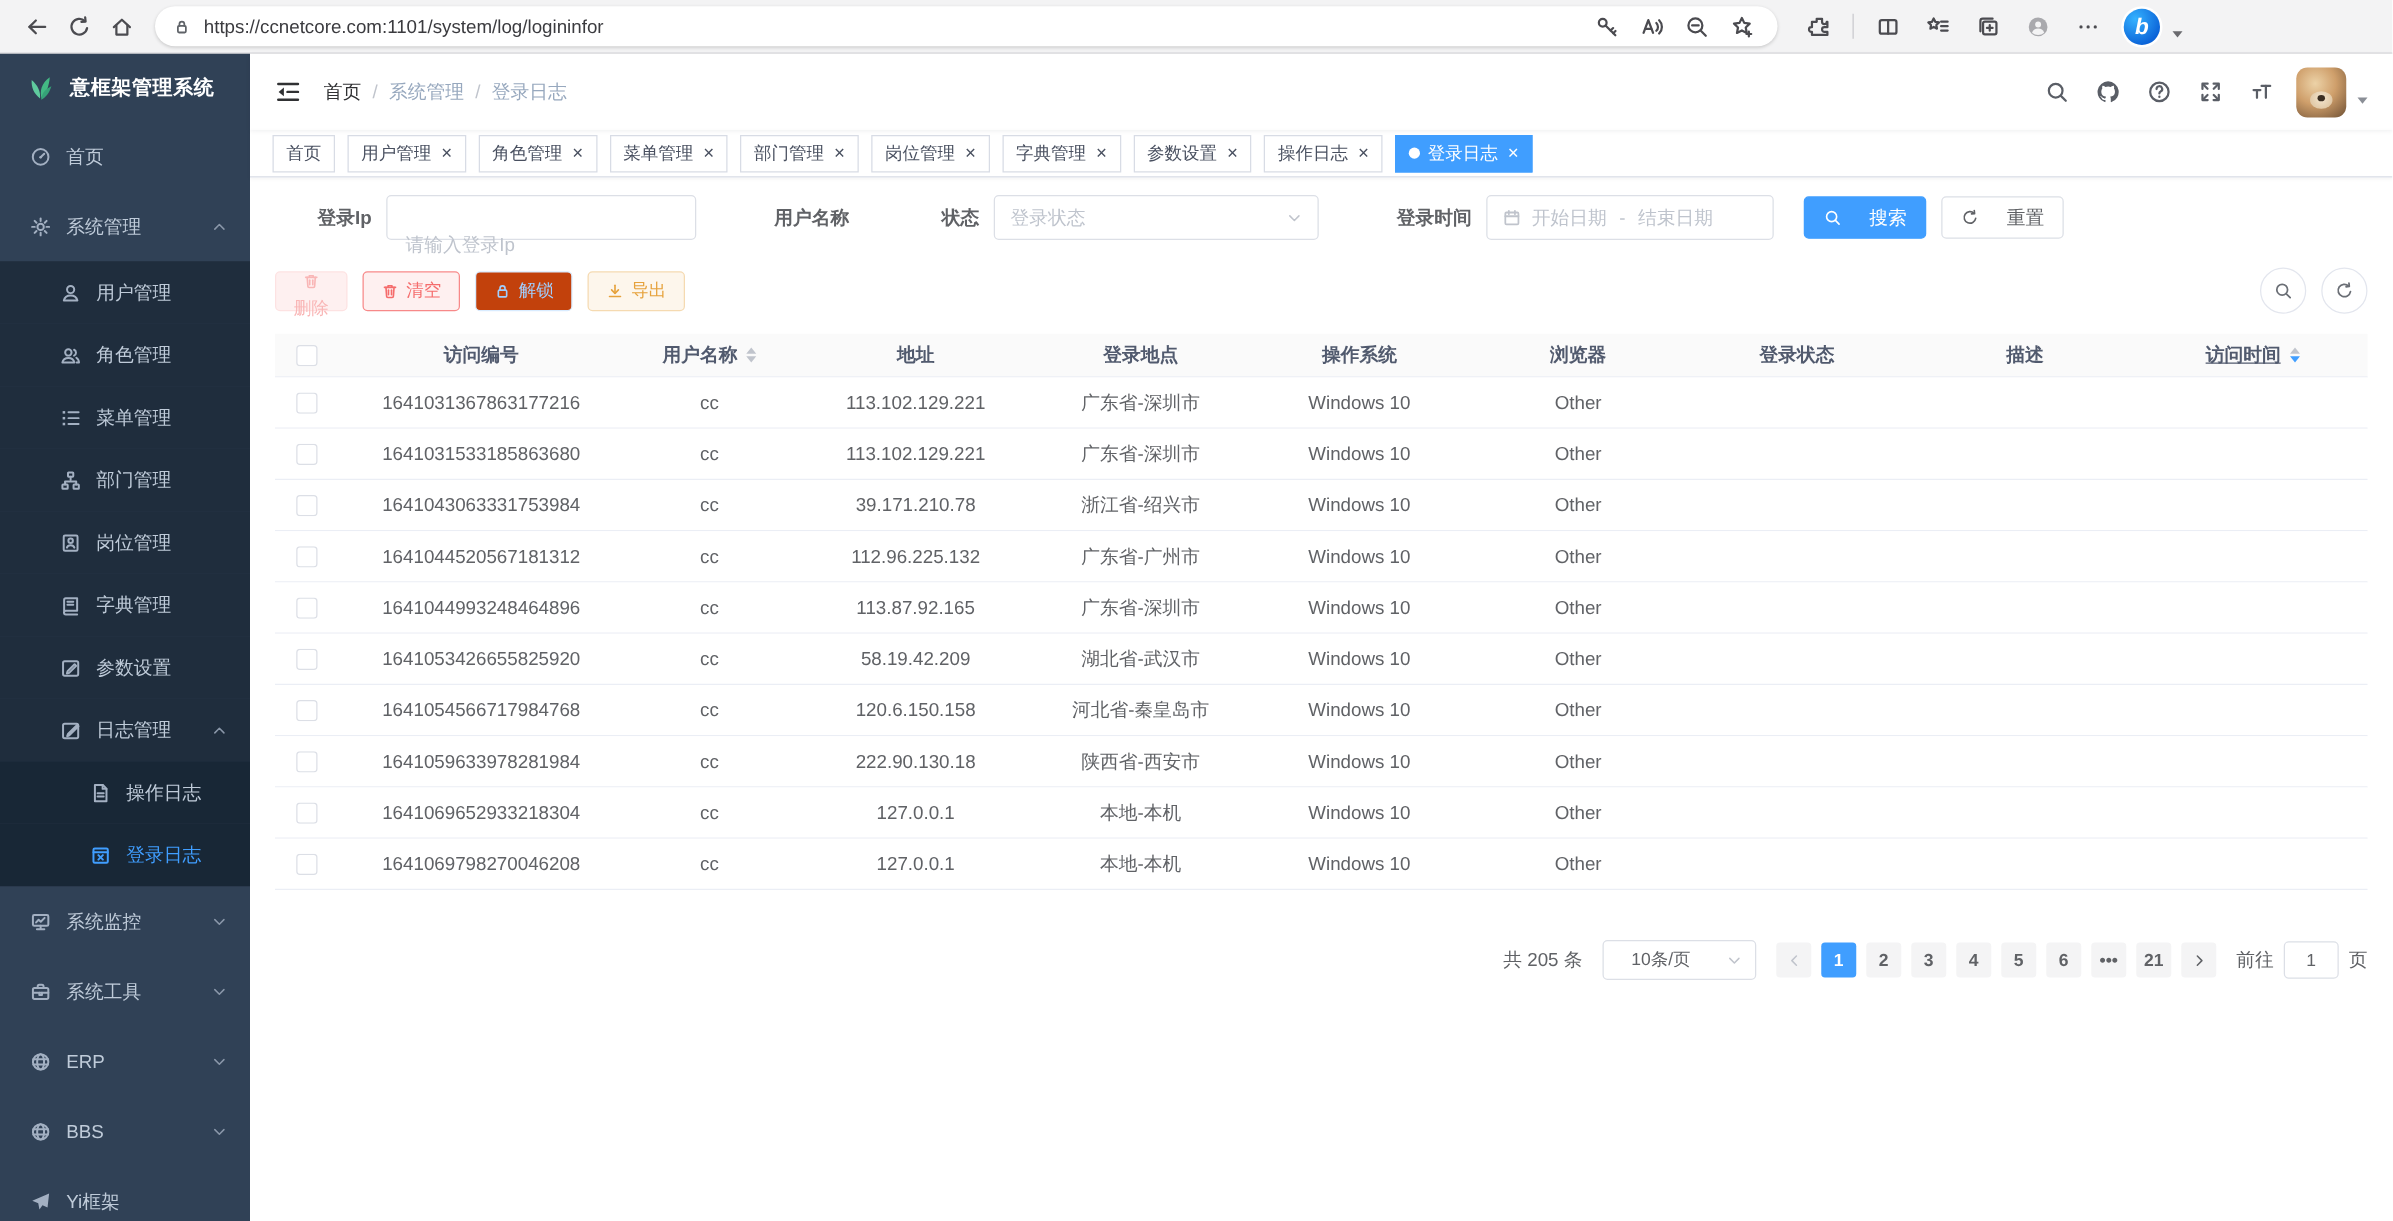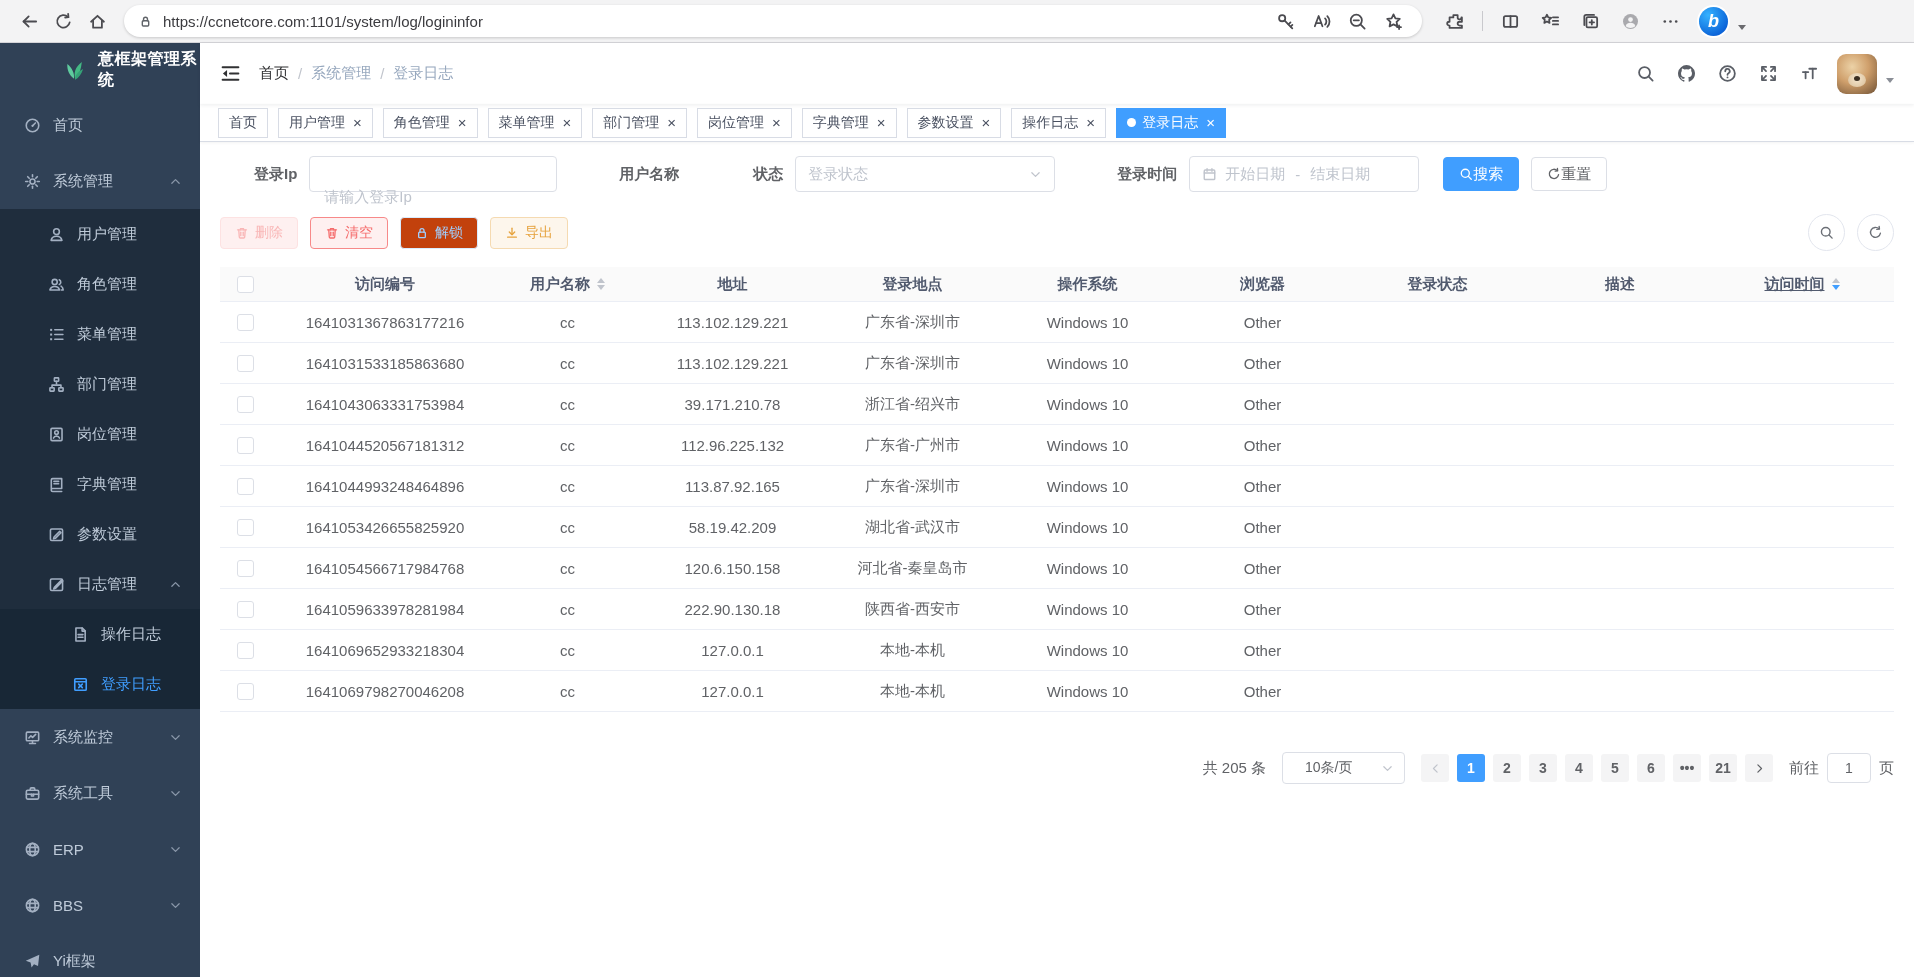--- a/index.html
+++ b/index.html
@@ -19,21 +19,21 @@
   .url-text{font-size:15px;color:#3b3b3f;flex:1;white-space:nowrap;overflow:hidden;}
   .pill-icons{display:flex;align-items:center;gap:6px;}
   .pill-icons .bicon{width:30px;height:30px;}
   .chrome-right{display:flex;align-items:center;gap:6px;margin-left:16px;}
   .vdiv{width:1px;height:20px;background:#c9c9cd;margin:0 4px;}
   .bing-badge{width:29px;height:29px;border-radius:50%;background:radial-gradient(circle at 32% 28%,#35b2ff,#0b63d8 75%);display:flex;align-items:center;justify-content:center;color:#fff;font-size:18px;font-weight:bold;font-style:italic;box-shadow:0 0 0 2px #fff;margin-left:6px;}
   .bing-caret{width:0;height:0;border-left:4px solid transparent;border-right:4px solid transparent;border-top:5px solid #6a6a6e;margin-left:4px;margin-top:12px;}
   
   .app{display:flex;height:934px;}
   .sidebar{width:200px;flex:0 0 200px;background:#304156;color:#bfcbd9;overflow:hidden;}
-  .logo-row{height:54px;display:flex;align-items:center;padding-left:20px;gap:10px;margin-left:42px;}
+  .logo-row{height:54px;display:flex;align-items:center;padding-left:20px;gap:10px;}
   .logo-row svg{width:26px;height:26px;}
   .logo-title{color:#fff;font-weight:bold;font-size:16px;letter-spacing:.5px;}
   .s-item{display:flex;align-items:center;gap:12px;cursor:pointer;font-size:15px;}
   .s-item.d0{height:56px;padding-left:24px;}
   .s-item.d1{height:50px;padding-left:48px;background:#1f2d3d;}
   .s-item.d2{height:50px;padding-left:72px;background:#182736;}
   .s-item .mi{color:#a3b0c2;display:flex;}
   .s-item .mi svg{width:17px;height:17px;}
   .s-item .lbl{flex:0 1 auto;white-space:nowrap;}
   .s-item .chev{margin-left:auto;margin-right:18px;color:#8a97a9;display:flex;}
@@ -73,29 +73,29 @@
   .w-ip{width:248px;}
   .w-name{width:236px;}
   .w-status{width:260px;justify-content:space-between;cursor:pointer;}
   .ph{color:#bfc4cd;}
   .sel-caret{color:#c0c4cc;display:flex;}
   .sel-caret svg{width:13px;height:13px;}
   .w-date{width:230px;gap:8px;cursor:pointer;}
   .w-date .cal{color:#c0c4cc;display:flex;}
   .w-date .cal svg{width:15px;height:15px;}
   .w-date .dsep{color:#bfc4cd;margin:0 2px;}
-  .btn{display:inline-flex;align-items:center;justify-content:center;gap:0;border-radius:4px;cursor:pointer;font-size:15px;box-sizing:border-box;white-space:nowrap;}
+  .btn{display:inline-flex;align-items:center;justify-content:center;gap:22px;border-radius:4px;cursor:pointer;font-size:15px;box-sizing:border-box;white-space:nowrap;}
   .btn svg{width:14px;height:14px;}
   .btn-search{height:34px;padding:0 15px;background:#409eff;border:1px solid #409eff;color:#fff;margin-left:24px;}
   .btn-reset{height:34px;padding:0 15px;background:#fff;border:1px solid #dcdfe6;color:#606266;margin-left:12px;}
   
   .action-row{display:flex;align-items:center;margin-top:22px;}
   .abtn{height:32px;padding:0 14px;font-size:14px;border-radius:4px;display:inline-flex;align-items:center;gap:6px;border:1px solid;box-sizing:border-box;cursor:pointer;margin-right:12px;}
   .abtn svg{width:14px;height:14px;}
-  .abtn.delete{background:#fef0f0;border-color:#fde2e2;color:#f9b6b6;cursor:not-allowed;}
+  .abtn.delete{background:#fef0f0;border-color:#fde2e2;color:#f9b6b6;cursor:not-allowed;flex-direction:column;}
   .abtn.clear{background:#fef0f0;border-color:#f78989;color:#f56c6c;}
   .abtn.unlock{background:#c2410c;border-color:#d9ecff;color:#a0cfff;cursor:not-allowed;}
   .abtn.export{background:#fdf6ec;border-color:#f5dab1;color:#e6a23c;}
   .round-group{margin-left:auto;display:flex;gap:12px;}
   .rbtn{width:35px;height:35px;border-radius:50%;border:1px solid #e3e6ee;background:#fff;color:#6b6f76;display:flex;align-items:center;justify-content:center;cursor:pointer;}
   .rbtn svg{width:15px;height:15px;}
   
   .table{margin-top:16px;font-size:15px;color:#606266;}
   .trow{display:flex;align-items:center;border-bottom:1px solid #ebeef5;}
   .thead{height:34px;background:#fafafa;color:#515a6e;font-weight:bold;}

